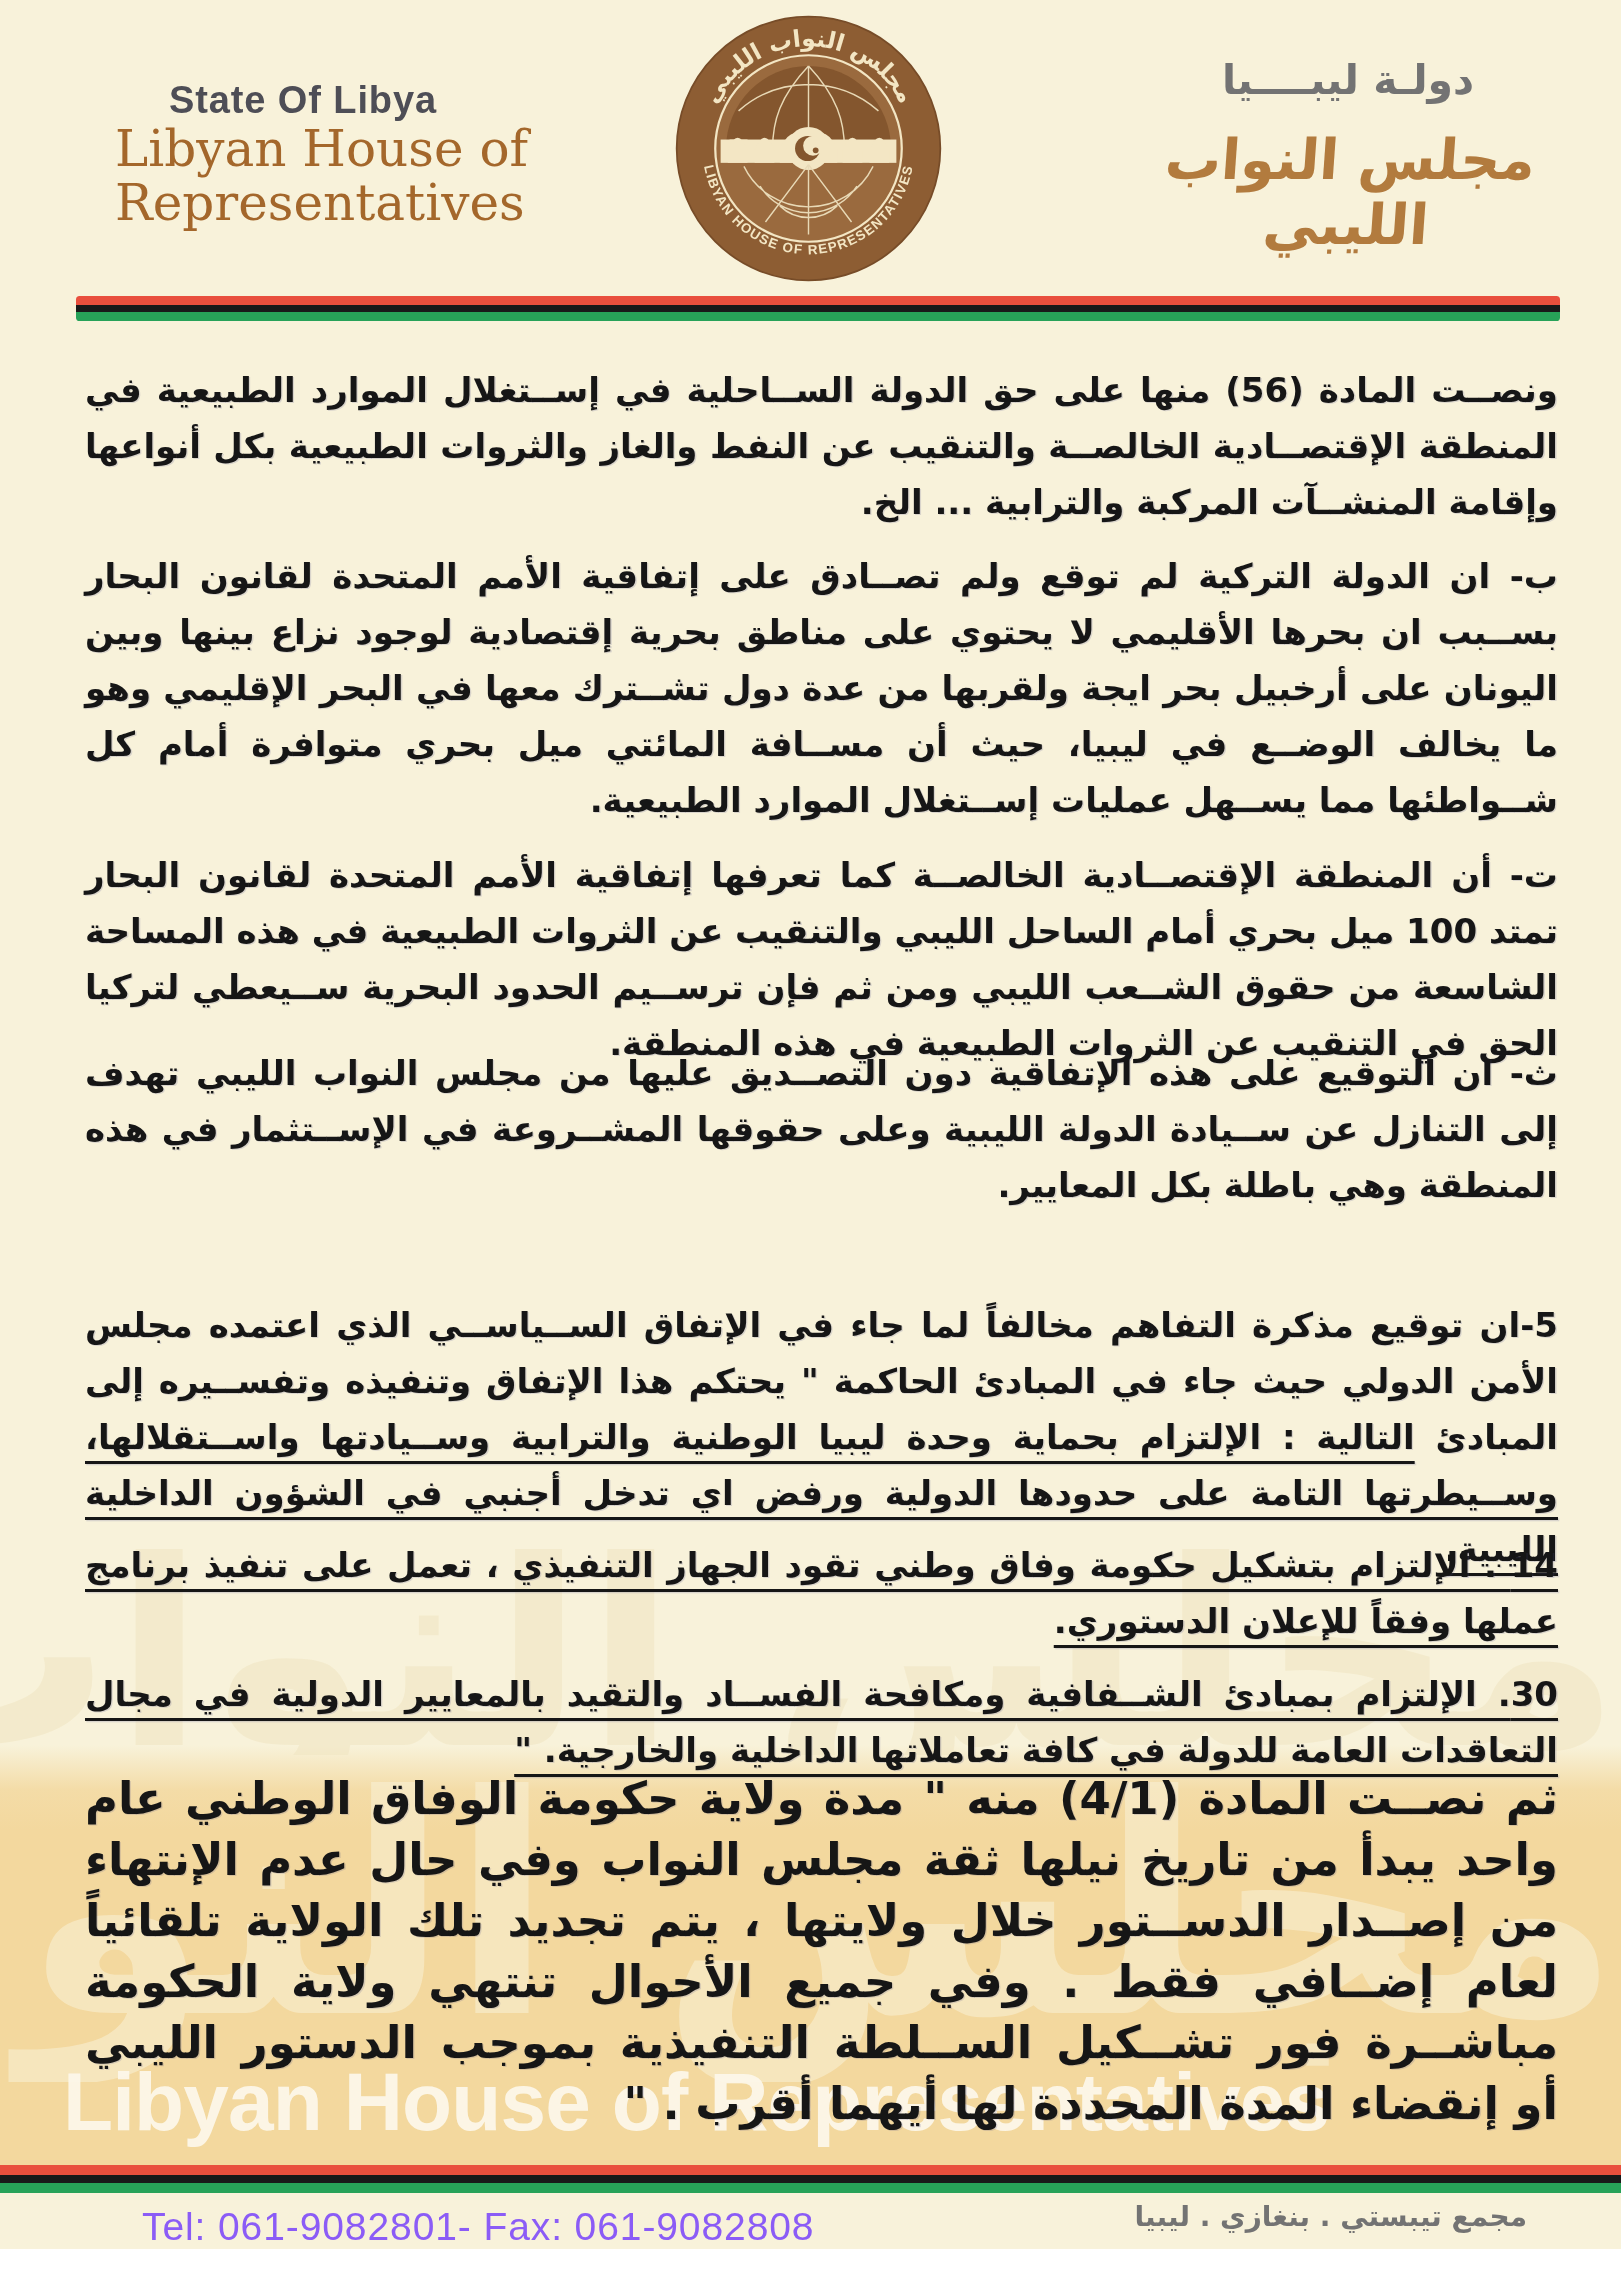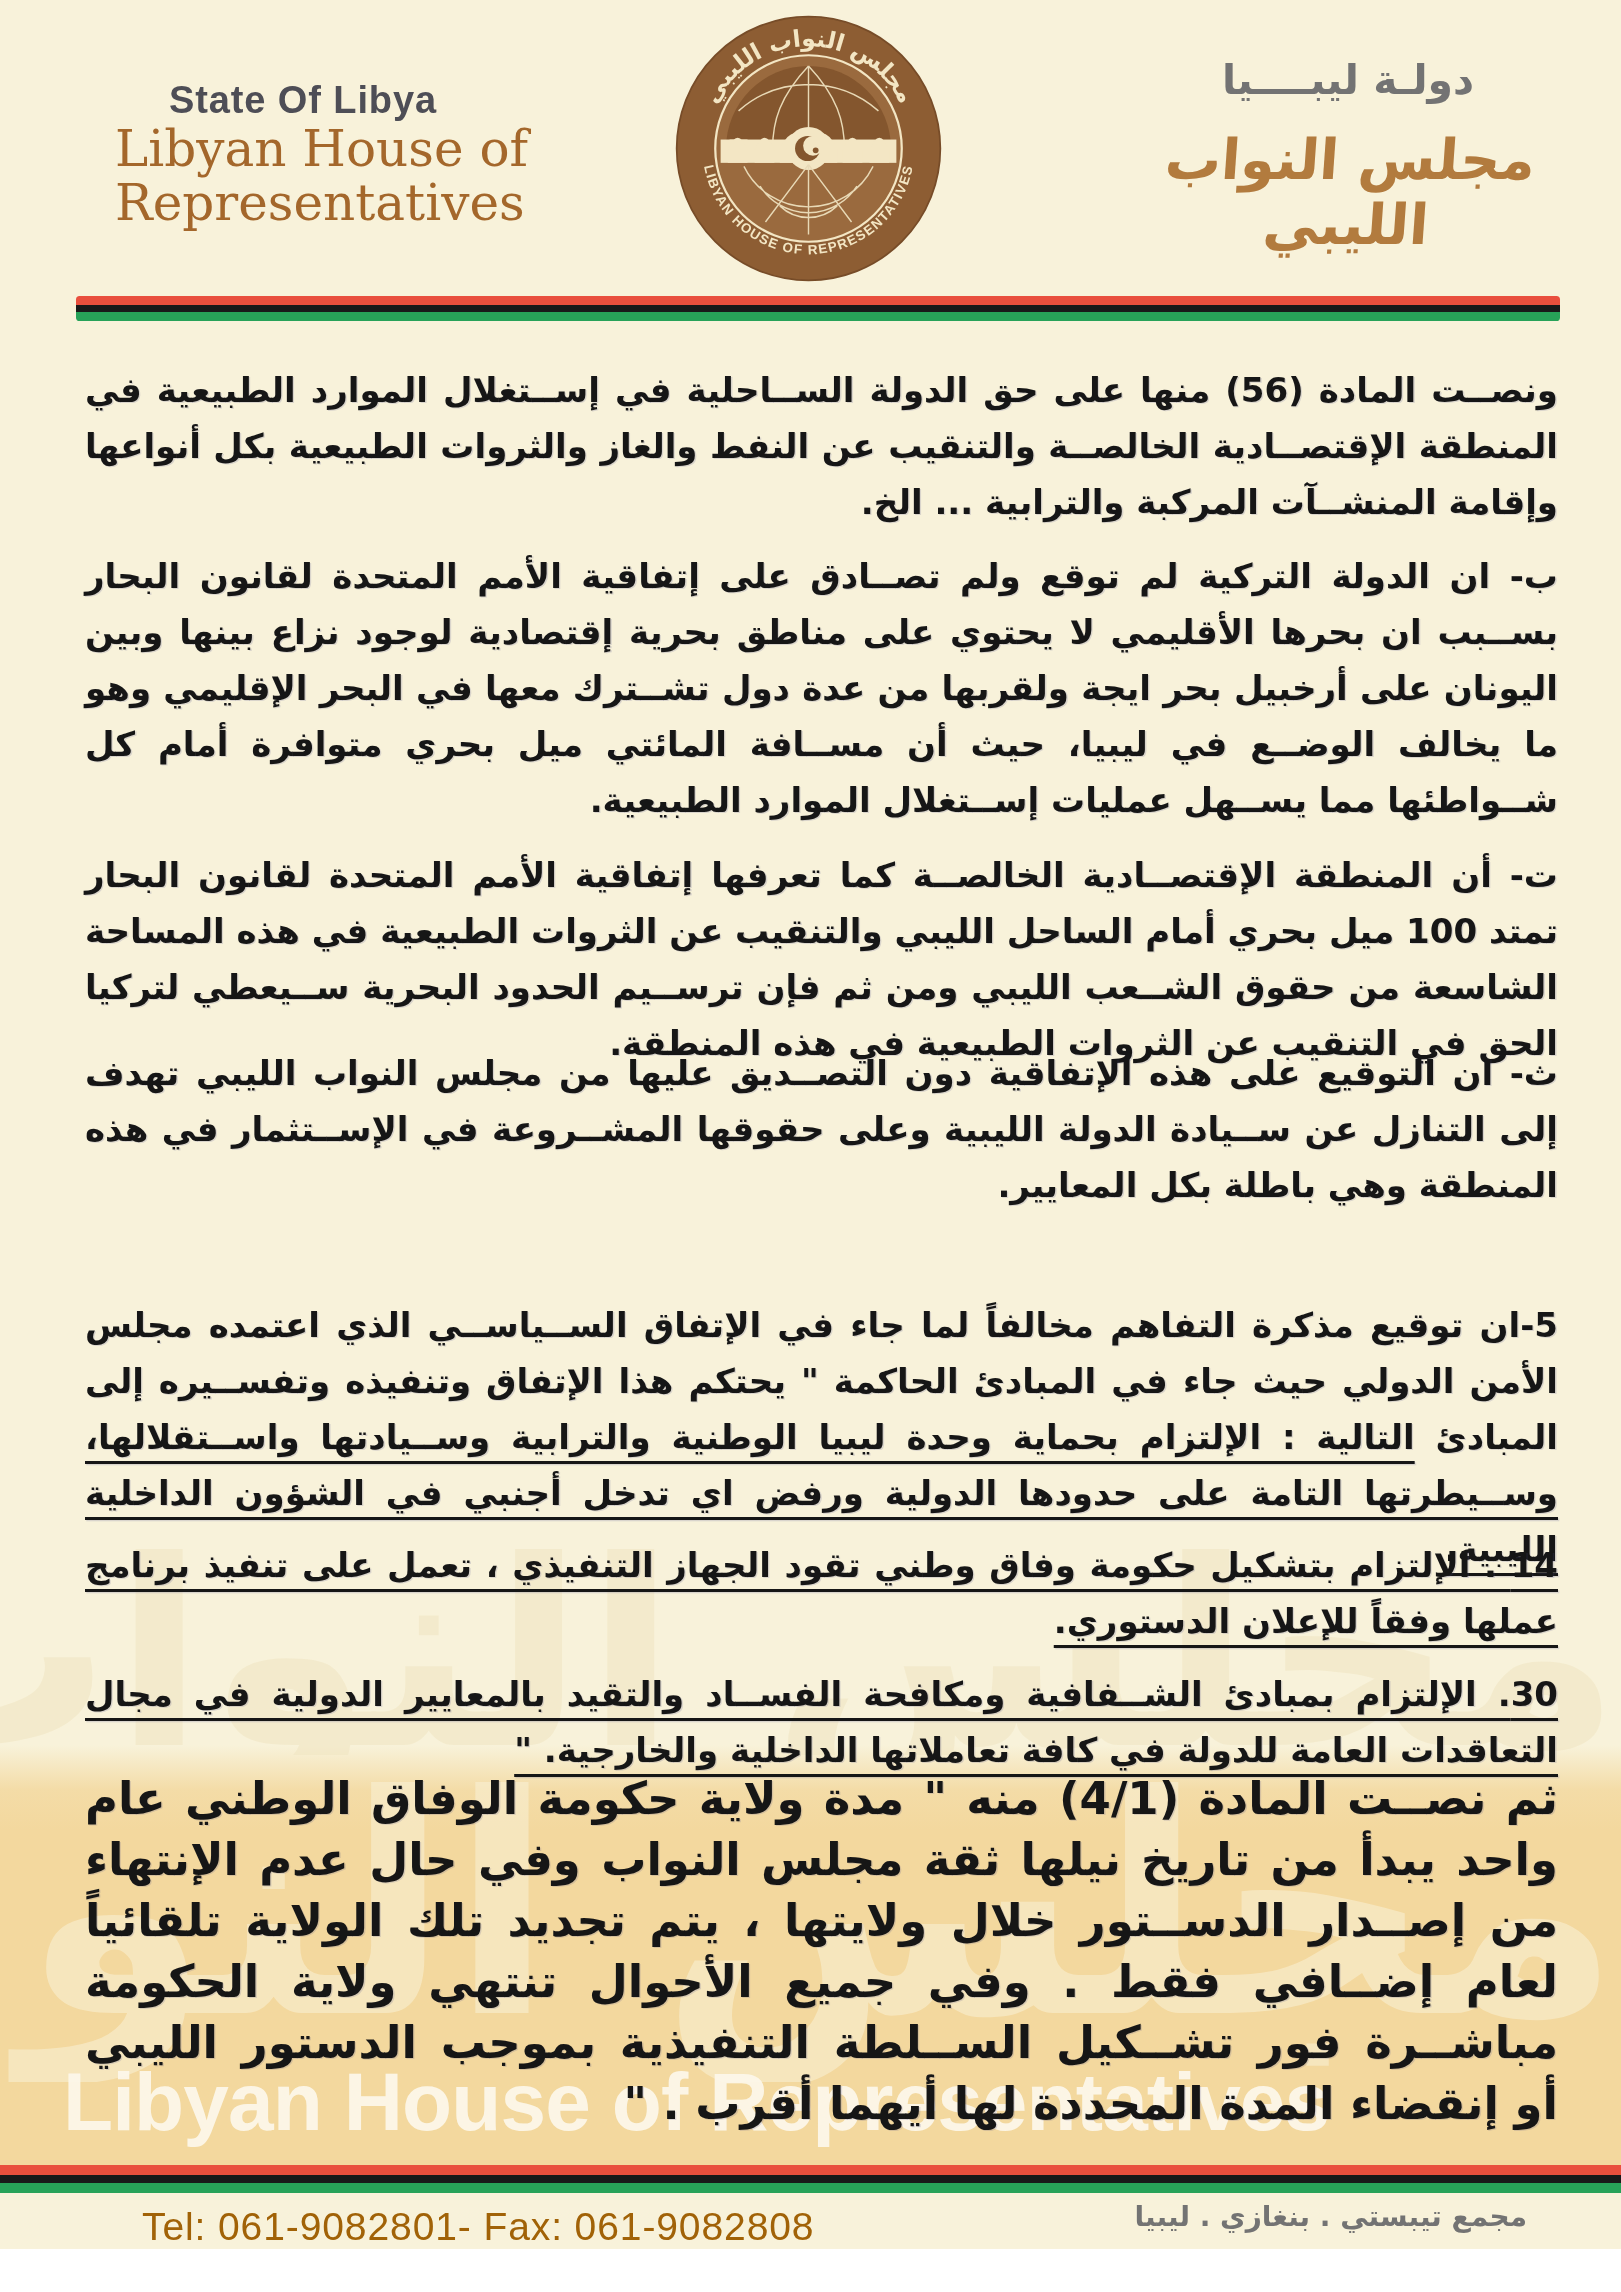--- a/index.html
+++ b/index.html
@@ -64,21 +64,21 @@
   .wm-en{
     position:absolute;left:63px;right:27px;top:2055px;z-index:2;
     font-family:"Liberation Sans",sans-serif;font-weight:bold;
     font-size:82px;letter-spacing:-0.9px;white-space:nowrap;
     color:rgba(252,247,233,.95);
   }
   
   .footer-tel{
     position:absolute;left:142px;top:2205px;
     font-family:"Liberation Sans",sans-serif;
-    font-size:39px;color:#a16207;letter-spacing:0.9px;
+    font-size:39px;color:#8b5cf6;letter-spacing:0.9px;
   }
   .footer-ar{
     position:absolute;right:94px;top:2200px;direction:rtl;
     font-size:28px;font-weight:bold;color:#737373;
   }
 </style>
 </head>
 <body>
 
 <div class="page">

